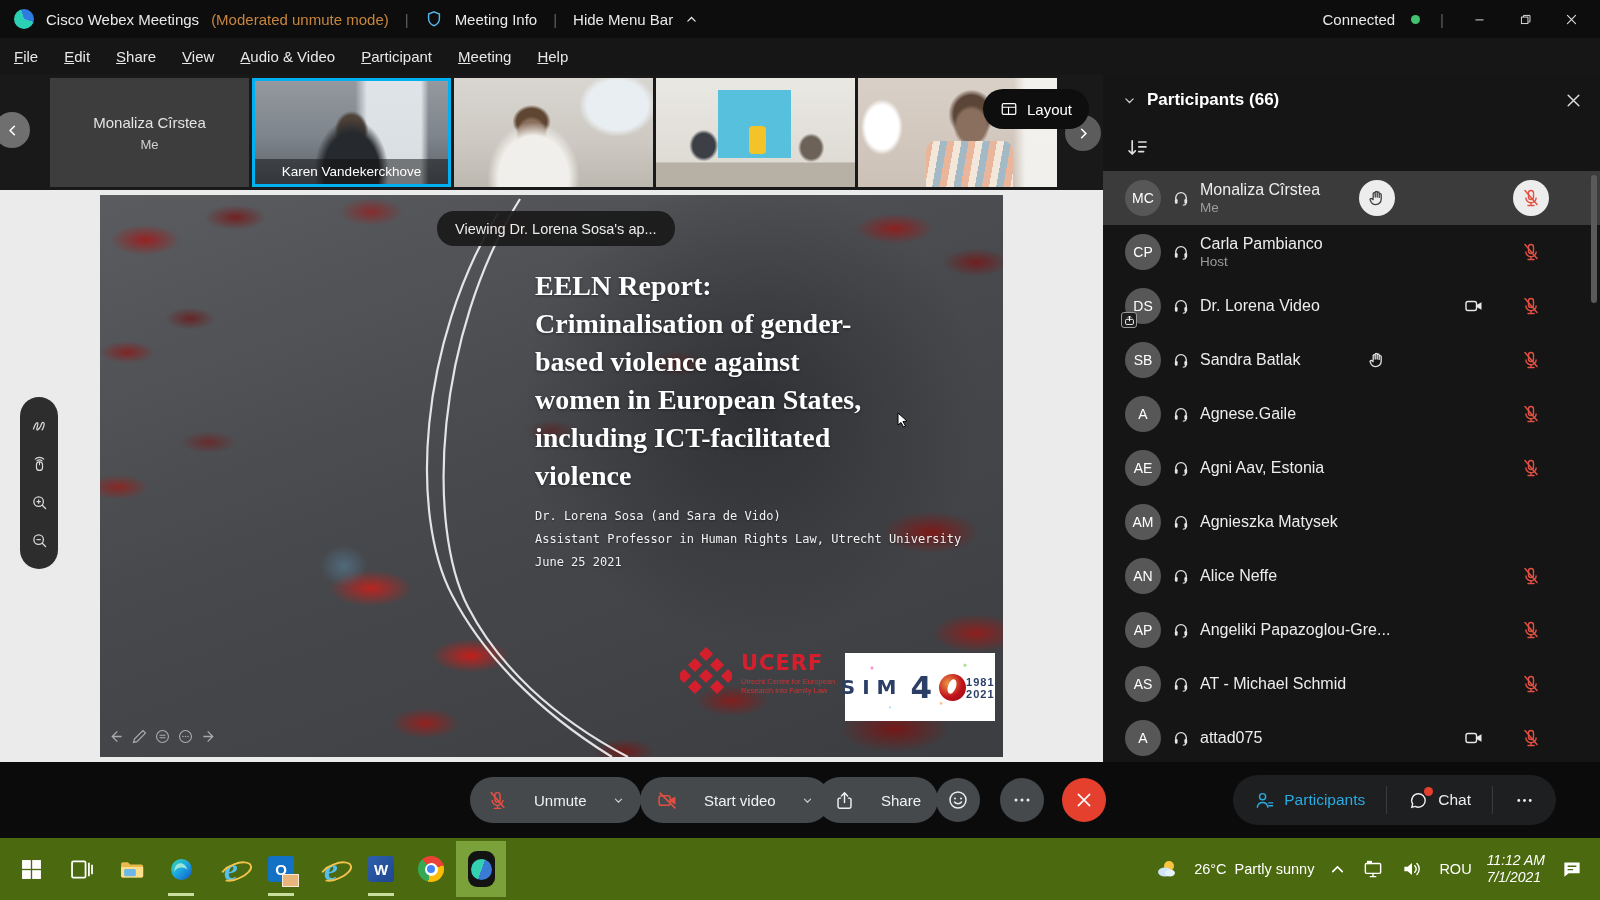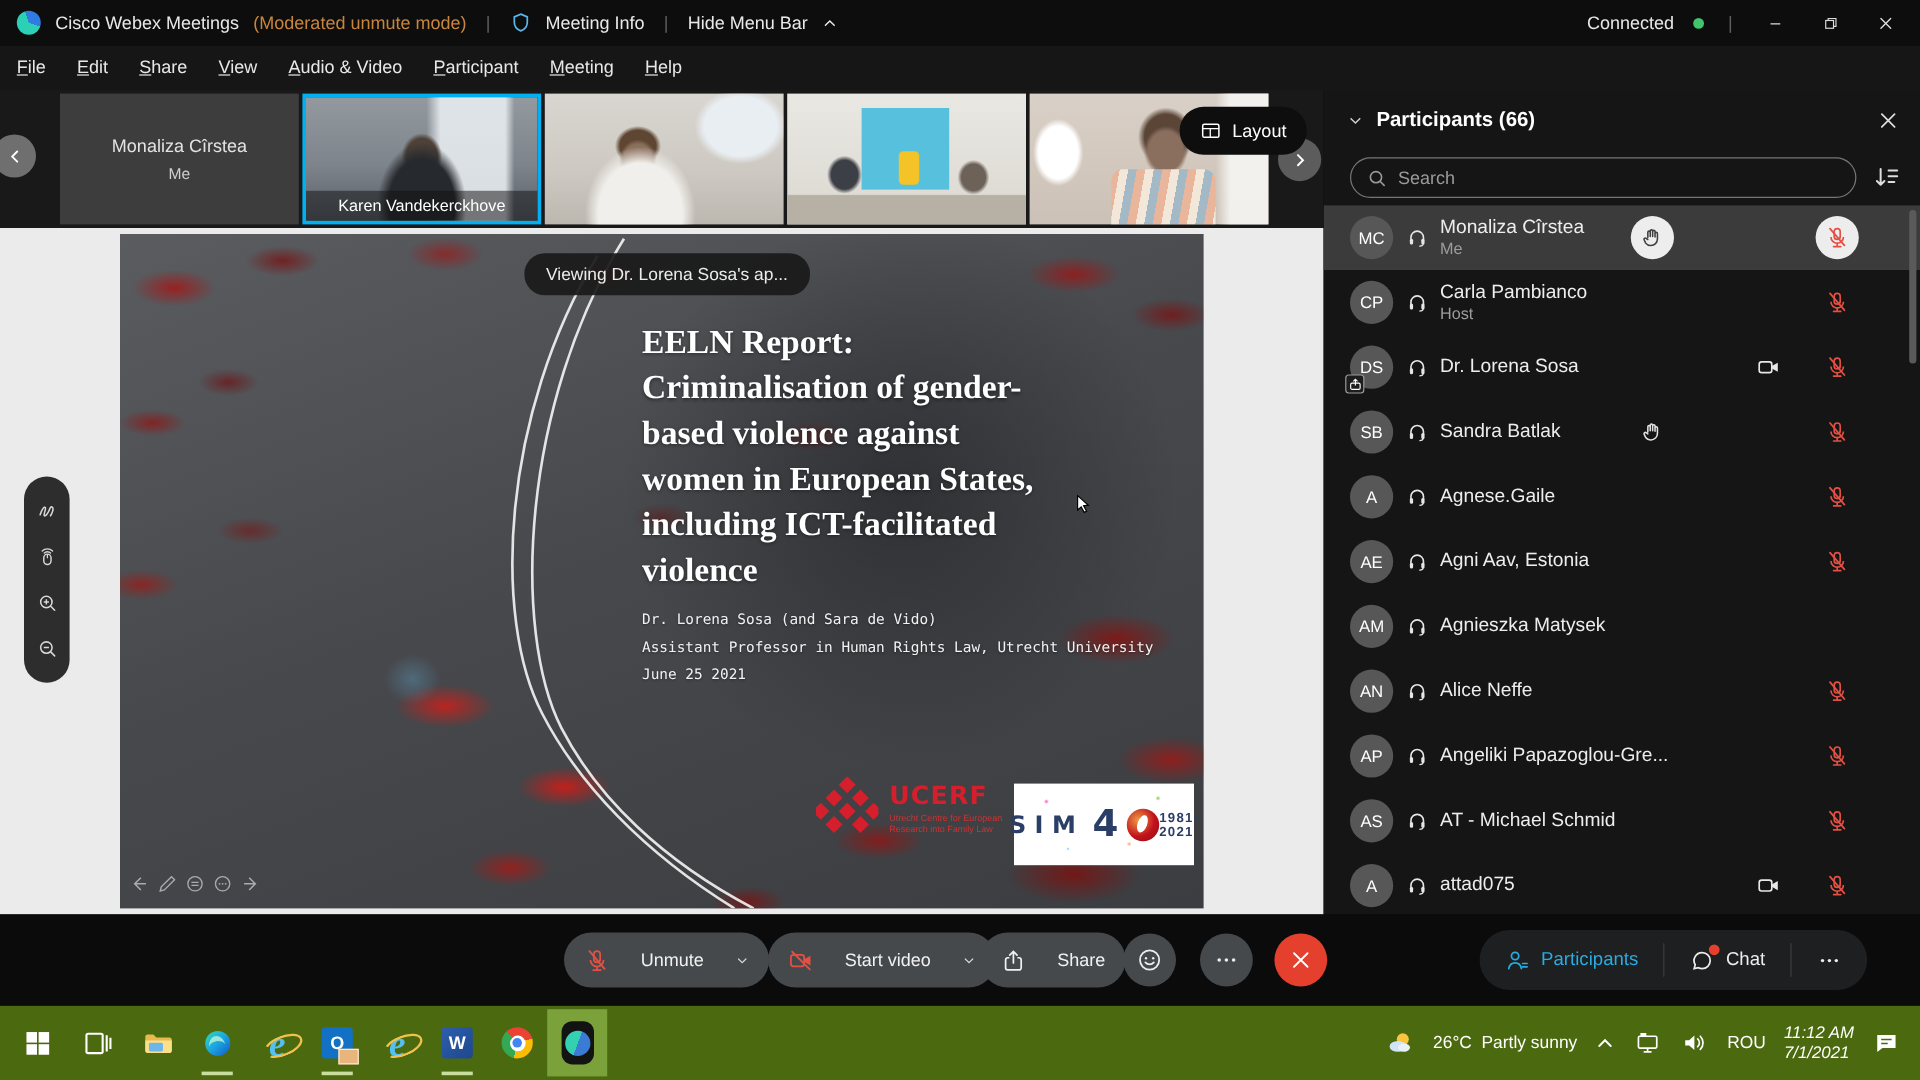--- a/index.html
+++ b/index.html
@@ -410,29 +410,20 @@
             </svg>
           </span>
         <span class="panel-title">Participants (66)</span>
         <span class="panel-close">
             <svg viewBox="0 0 16 16" style="width: 100%; height: 100%; display: block;">
               <path d="M3 3l10 10M13 3L3 13" stroke="currentColor" stroke-width="1.4" stroke-linecap="round"></path>
             </svg>
           </span>
       </div>
       <div class="search-row">
-        <div class="search-pill">
-          <span class="ico">
-              <svg viewBox="0 0 20 20" style="width: 100%; height: 100%; display: block;">
-                <circle cx="9" cy="9" r="5.5" fill="none" stroke="currentColor" stroke-width="1.6"></circle>
-                <path d="M13.2 13.2L17 17" stroke="currentColor" stroke-width="1.6" stroke-linecap="round"></path>
-              </svg>
-            </span>
-          <input type="text" placeholder="Search" style="">
-        </div>
         <span class="sort-btn">
             <svg viewBox="0 0 20 20" style="width: 100%; height: 100%; display: block;">
               <path d="M6 4v11M6 15l-2.6-2.6M6 15l2.6-2.6" fill="none" stroke="currentColor" stroke-width="1.4" stroke-linecap="round"></path>
               <path d="M11.5 5h6M11.5 9h6M11.5 13h4" stroke="currentColor" stroke-width="1.4" stroke-linecap="round"></path>
             </svg>
           </span>
       </div>
       <div class="p-list">
           <div class="p-row selected">
             <div class="avatar">MC</div>
@@ -494,21 +485,21 @@
               </span></div>
             <span class="headset">
               <svg viewBox="0 0 20 20" style="width: 100%; height: 100%; display: block;">
                 <path d="M4.2 12V9.8a5.8 5.8 0 0 1 11.6 0V12" fill="none" stroke="currentColor" stroke-width="1.5"></path>
                 <rect x="3.2" y="11" width="3" height="5.5" rx="1.4" fill="currentColor"></rect>
                 <rect x="13.8" y="11" width="3" height="5.5" rx="1.4" fill="currentColor"></rect>
                 <path d="M15.5 15.8c0 1.5-1.8 2.2-3.5 2.2" fill="none" stroke="currentColor" stroke-width="1.2"></path>
               </svg>
             </span>
             <div class="names">
-              <div class="pname">Dr. Lorena Sosa</div>
+              <div class="pname">Dr. Lorena Video</div>
             </div>
             <span class="slot-cam">
               <svg viewBox="0 0 20 20" style="width: 100%; height: 100%; display: block;">
                 <rect x="2" y="5.5" width="10.5" height="9" rx="2" fill="none" stroke="currentColor" stroke-width="1.4"></rect>
                 <path d="M12.5 9l5-2.8v7.6l-5-2.8z" fill="currentColor"></path>
               </svg>
             </span>
             <span class="slot-mic">
               <svg viewBox="0 0 20 20" style="width: 100%; height: 100%; display: block;">
                 <rect x="7.5" y="2.5" width="5" height="9" rx="2.5" fill="none" stroke="currentColor" stroke-width="1.4"></rect>

